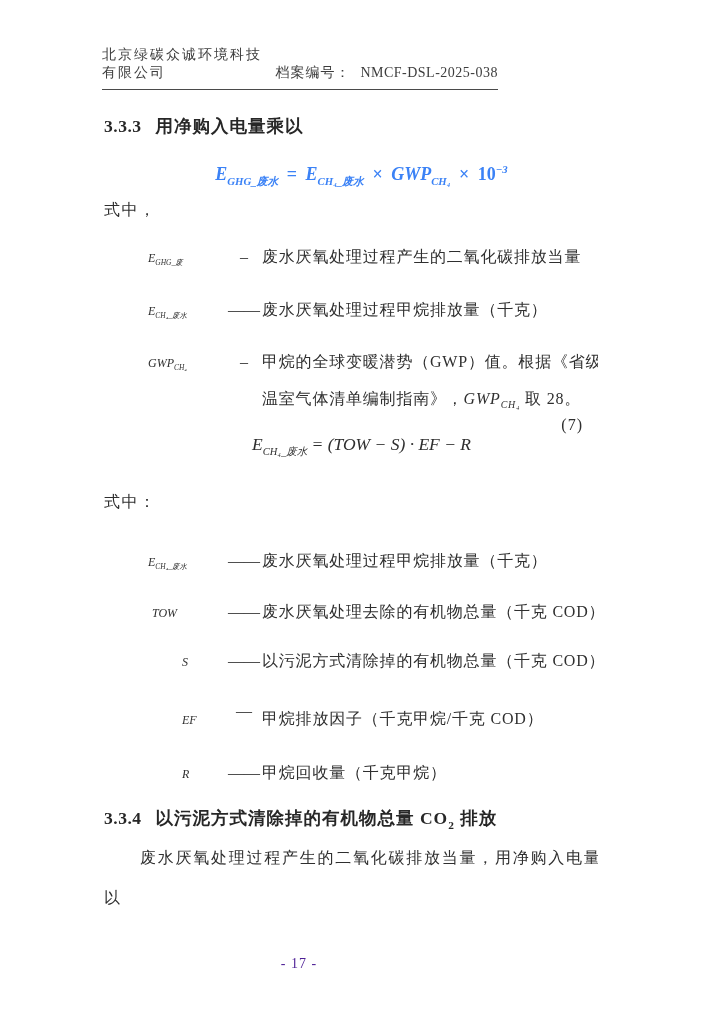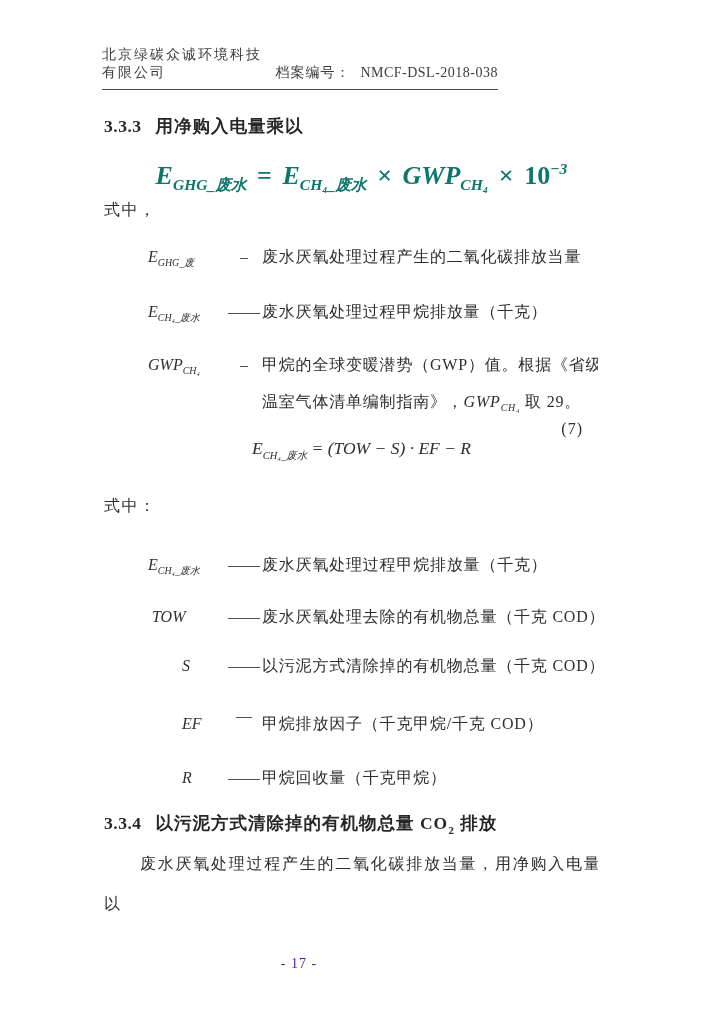--- a/index.html
+++ b/index.html
@@ -47,43 +47,43 @@
     letter-spacing:1.4px;
     text-align:justify;
     text-indent:36px;
   }
 
   .formula-main {
     margin-top:8px;
     height:46px;
     line-height:46px;
     text-align:center;
-    font-size:26px;
+    font-size:18px;
     font-style:italic;
     font-weight:600;
-    color:#0f766e;
+    color:#3b82f6;
     white-space:nowrap;
   }
   .formula-main sub, .formula-sec sub { font-size:0.60em; font-style:italic; }
   .formula-main sup { font-size:0.60em; }
   .op { font-style:normal; font-weight:600; padding:0 4px; }
 
   .where { margin-top:8px; font-size:16px; letter-spacing:1.5px; }
 
   .def-row {
     display:flex;
     align-items:baseline;
     font-size:16px;
     white-space:nowrap;
   }
   .def-sym {
     flex:0 0 122px;
     box-sizing:border-box;
     font-style:italic;
-    font-size:16px;
+    font-size:12px;
   }
   .def-sym sub { font-size:0.62em; }
   .ind-a { padding-left:44px; }
   .ind-b { padding-left:48px; }
   .ind-c { padding-left:78px; }
   .def-dash { flex:0 0 36px; text-align:center; color:#2f2f2f; }
   .def-dash.raised { position:relative; top:-8px; }
   .def-text { letter-spacing:0.8px; }
   .def-text .inline-math { font-style:italic; }
   .def-text .inline-math sub { font-size:0.62em; }
@@ -129,21 +129,21 @@
   }
 </style>
 </head>
 <body>
 
 <div class="page">
 
   <div class="header">
     <span class="company">北京绿碳众诚环境科技有限公司</span>
     <span class="archive">
-      <span>档案编号：</span><span class="num">NMCF-DSL-2018-038</span>
+      <span>档案编号：</span><span class="num">NMCF-DSL-2025-038</span>
     </span>
   </div>
 
   <div class="content">
 
     <div class="sec-heading">
       <span class="sec-num">3.3.3</span><span>用净购入电量乘以</span>
     </div>
 
 
@@ -171,21 +171,21 @@
       <span class="def-text">废水厌氧处理过程甲烷排放量（千克）</span>
     </div>
 
     <div class="def-row mt-30">
       <span class="def-sym ind-a"><span>GWP</span><sub>CH₄</sub></span>
       <span class="def-dash">–</span>
       <span class="def-text">
         <span>甲烷的全球变暖潜势（GWP）值。根据《省级</span>
         <div class="def-line2">
           <span>温室气体清单编制指南》，</span><span class="inline-math"><span>GWP</span><sub>CH₄</sub></span>
-          <span>取 29。</span>
+          <span>取 28。</span>
         </div>
       </span>
     </div>
 
     <div class="formula-block">
       <span class="eq-label">(7)</span>
       <span class="formula-sec"><span>E</span><sub>CH₄_废水</sub> <span>= (TOW − S) · EF − R</span></span>
     </div>
 
     <div class="where mt-34">式中：</div>

